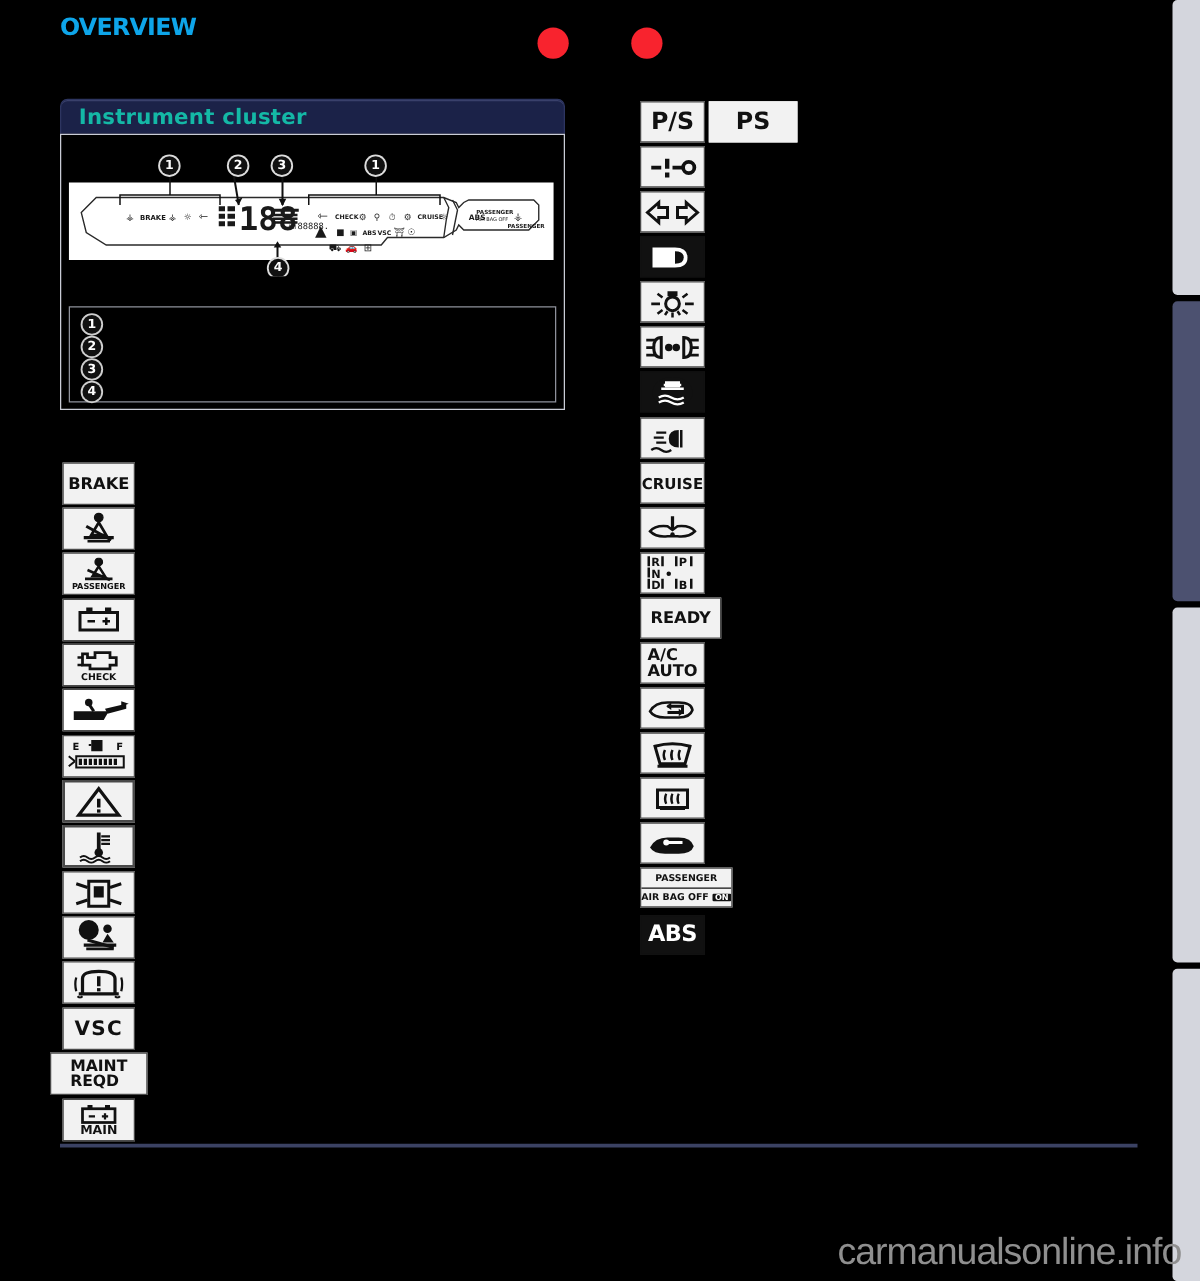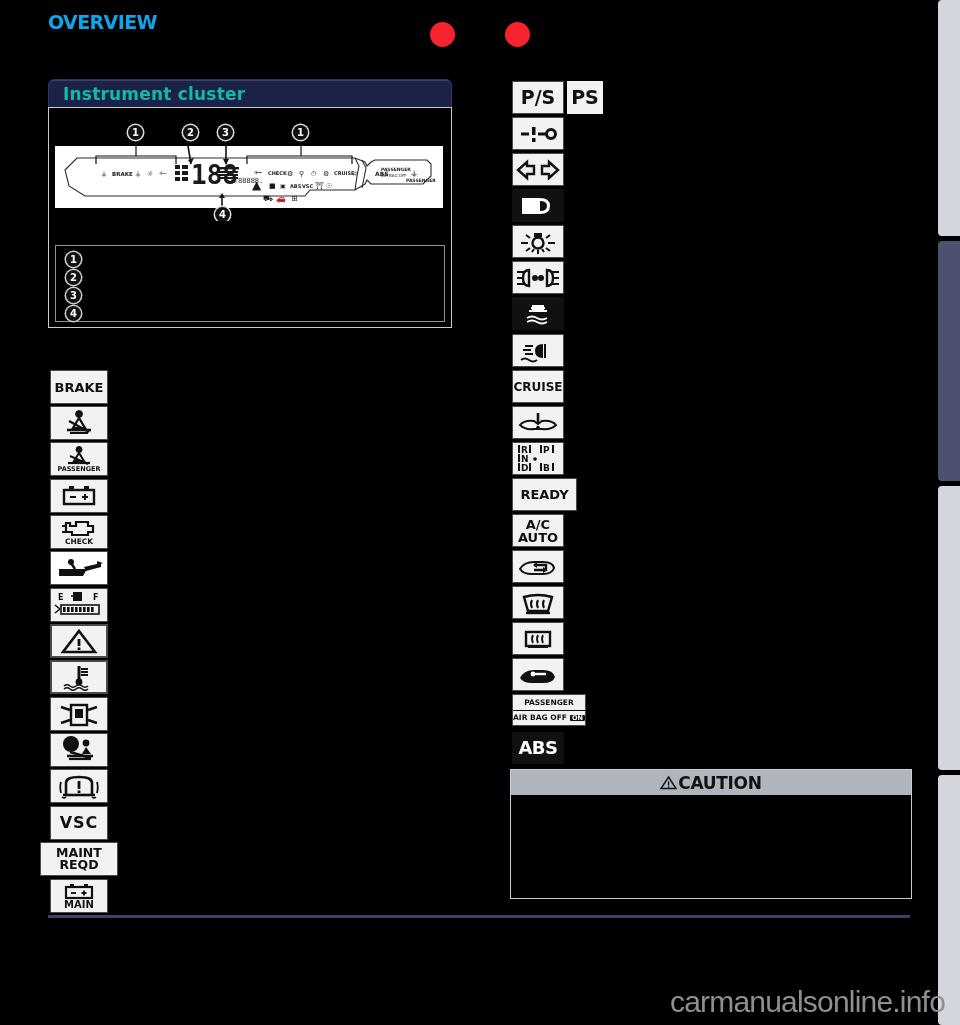--- a/index.html
+++ b/index.html
@@ -75,21 +75,21 @@
 
   
   .sym{
     position:absolute;background:#f2f2f2;
     border:1px solid #4a4a4a;
     box-sizing:border-box;
     display:flex;align-items:center;justify-content:center;
     overflow:hidden;
   }
   .sym .lbl{
-    color:#111;font-weight:bold;text-align:center;line-height:1.0;
+    color:#111;font-weight:bold;line-height:1.0;
     font-family:"DejaVu Sans", sans-serif;
   }
   .sym.dark{background:#111;}
   .sym.dark .lbl{color:#fff;}
 
   
   .caution{position:absolute;border:1px solid #c9ccd6;background:#000;}
   .caution-head{
     position:absolute;left:0;top:0;right:0;height:25px;
     background:#b0b4bd;border-bottom:1px solid #2a2a2a;
@@ -400,21 +400,21 @@
       <rect x="22" y="2" width="4" height="3" fill="#111"></rect>
       <path d="M9 11 L14 11" stroke="#111" stroke-width="1.8"></path>
       <path d="M22 8.5 L22 13.5 M19.5 11 L24.5 11" stroke="#111" stroke-width="1.8"></path>
     </svg>
     <span class="lbl" style="font-size:10px;">MAIN</span>
   </div>
 
   <div class="sym" style="left:512px;top:81px;width:52px;height:33px;">
     <span class="lbl" style="font-size:19px;">P/S</span>
   </div>
-  <div class="sym" style="left:567px;top:81px;width:36px;height:33px;border-color:#f2f2f2;">
+  <div class="sym" style="left:567px;top:81px;width:71px;height:33px;border-color:#f2f2f2;">
     <span class="lbl" style="font-size:19px;">PS</span>
   </div>
 
   <div class="sym" style="left:512px;top:117px;width:52px;height:33px;">
     <svg width="42" height="22">
       <path d="M4 11 L12 11" stroke="#111" stroke-width="3"></path>
       <rect x="15" y="4" width="3.5" height="8" fill="#111"></rect>
       <rect x="15" y="15" width="3.5" height="4" fill="#111"></rect>
       <path d="M21 11 L31 11" stroke="#111" stroke-width="3"></path>
       <circle cx="34" cy="11" r="4.5" fill="none" stroke="#111" stroke-width="3"></circle>
@@ -559,33 +559,20 @@
     <div style="width:100%;height:15px;display:flex;align-items:center;justify-content:center;gap:3px;">
       <span class="lbl" style="font-size:7.5px;">AIR BAG OFF</span>
       <span class="lbl" style="font-size:6.5px;background:#111;color:#fff;padding:0 2px;border-radius:1px;">ON</span>
     </div>
   </div>
 
   <div class="sym dark" style="left:512px;top:732px;width:52px;height:32px;background:#111;border-color:#111;">
     <span class="lbl" style="font-size:18px;color:#fff;letter-spacing:-0.5px;">ABS</span>
   </div>
 
-  <div class="caution" style="left:510px;top:769px;width:400px;height:128px;">
-    <div class="caution-head">
-      <svg width="17" height="15" style="margin-right:1px;">
-        <path d="M8.5 2 L16 13.5 L1 13.5 Z" fill="none" stroke="#111" stroke-width="1.5"></path>
-        <rect x="7.9" y="6.5" width="1.4" height="4" fill="#111"></rect>
-        <rect x="7.9" y="11.2" width="1.4" height="1.4" fill="#111"></rect>
-      </svg>
-      <span class="ctext">CAUTION</span>
-    </div>
-    <div class="caution-body">
-      <div class="ctxt"></div>
-    </div>
-  </div>
 
   <div class="rule" style="left:48px;top:915px;width:862px;"></div>
 
   <div class="edge-tab light" style="top:0px;height:236px;"></div>
   <div class="edge-tab dark" style="top:241px;height:240px;"></div>
   <div class="edge-tab light" style="top:486px;height:284px;"></div>
   <div class="edge-tab light" style="top:775px;height:250px;"></div>
 
   <div class="watermark">carmanualsonline.info</div>
 

